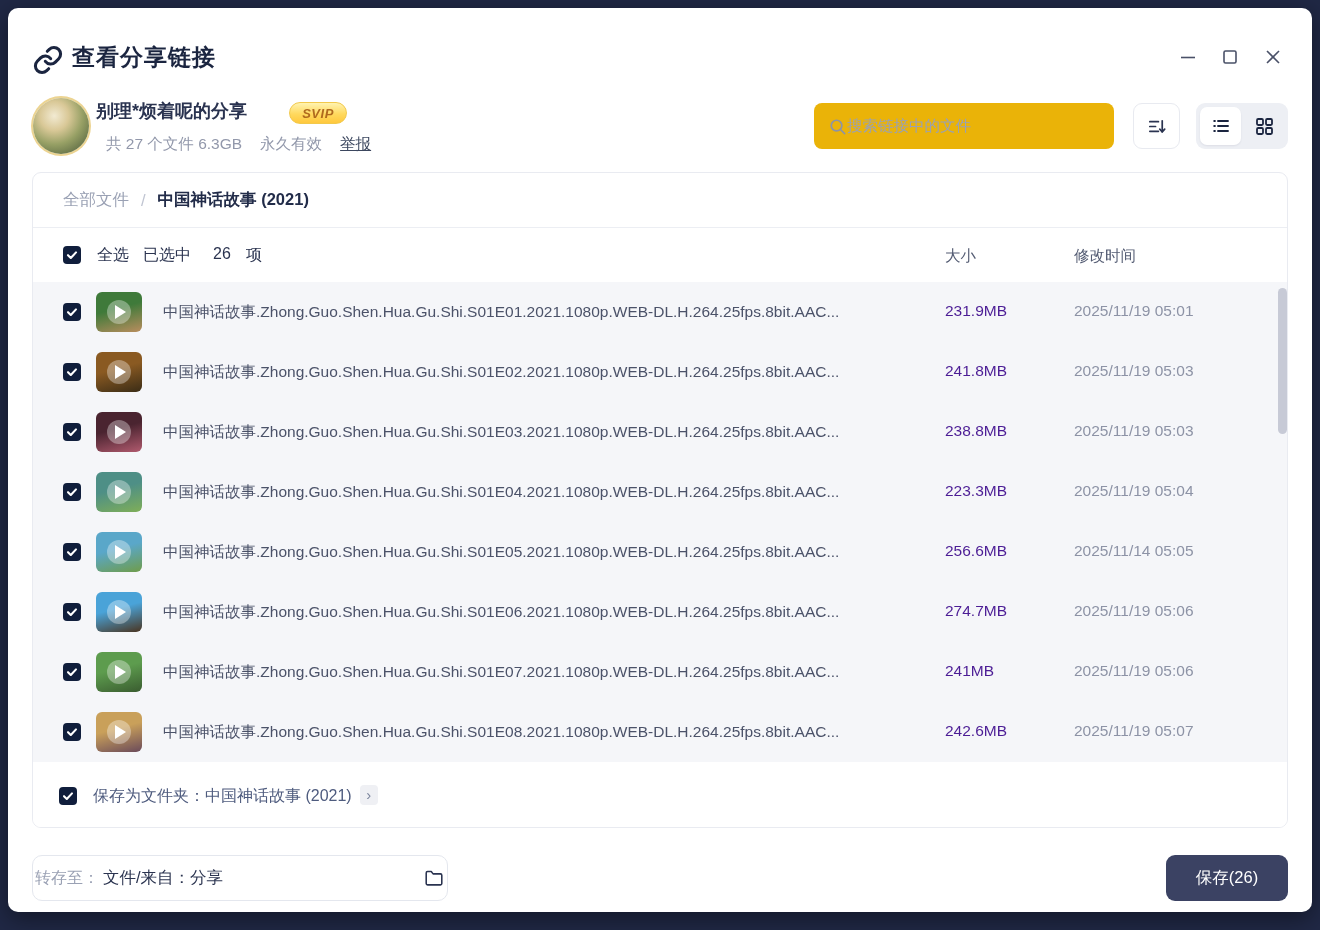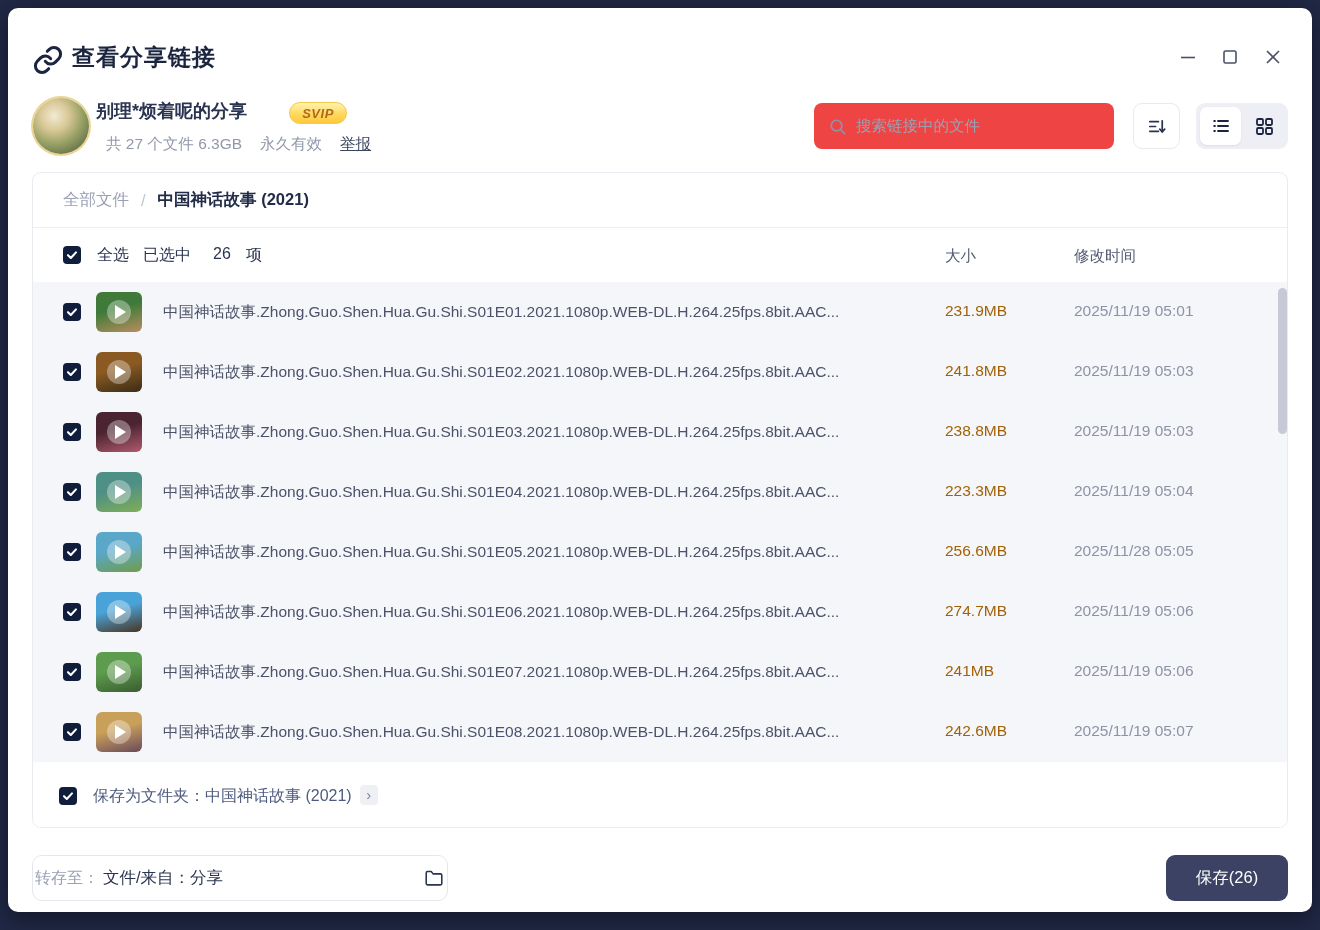--- a/index.html
+++ b/index.html
@@ -34,21 +34,21 @@
     border:1px solid #f2c94c;
     color:#b06a1e; font-size:13px; font-weight:bold; font-style:italic;
     display:flex; align-items:center; justify-content:center; letter-spacing:.5px;
   }
   .meta-line { left:88px; top:126px; font-size:15.5px; color:#9298ab; display:flex; gap:18px; align-items:center;margin-left:10px; }
   .report { color:#3c475f; text-decoration:underline; cursor:pointer; }
 
   
   .search-box {
     left:806px; top:95px; width:300px; height:46px; border-radius:8px;
-    background:#ef4444; display:flex; align-items:center; padding:0 14px; gap:9px;
+    background:#eab308; display:flex; align-items:center; padding:0 14px; 
   }
   .search-input {
     border:none; outline:none; background:transparent; flex:1;
     font-size:15.5px; color:#2a3350; font-family:inherit;
   }
   .search-input::placeholder { color:#9aa1b4; }
   .sort-btn {
     left:1125px; top:95px; width:47px; height:46px; border-radius:9px;
     background:#ffffff; border:1px solid #e8eaf0;
     display:flex; align-items:center; justify-content:center; cursor:pointer;
@@ -92,21 +92,21 @@
   }
   .play-tri {
     position:absolute; left:50%; top:50%; margin:-7px 0 0 -4px;
     width:0; height:0; border-left:11px solid #ffffff;
     border-top:7px solid transparent; border-bottom:7px solid transparent;
   }
   .fname {
     position:absolute; left:130px; top:20px; width:770px;
     font-size:15.5px; color:#4b5269; white-space:nowrap; overflow:hidden;
   }
-  .fsize { position:absolute; left:912px; top:20px; font-size:15.5px; color:#a16207; }
+  .fsize { position:absolute; left:912px; top:20px; font-size:15.5px; color:#4c1d95; }
   .fdate { position:absolute; left:1041px; top:20px; font-size:15.5px; color:#8d93a6; }
 
   .scrollbar-thumb {
     left:1245px; top:115px; width:9px; height:146px; border-radius:5px;
     background:#c7cad6; cursor:pointer;
   }
 
   .savefolder-row { left:0; top:589px; width:1254px; height:67px; background:#ffffff; display:flex; align-items:center; padding-left:26px; gap:16px; }
   .savefolder-text { font-size:16px; color:#4e5b7e; }
   .chev-pill {
@@ -313,21 +313,21 @@
               <polyline points="2,6.2 4.8,9 10,3.4"></polyline>
             </svg>
     </div>
     <div class="thumb" style="background: linear-gradient(165deg, rgb(90, 167, 201) 0%, rgb(90, 167, 201) 42%, rgb(111, 156, 74) 100%);">
       <div class="play-ring">
               <div class="play-tri"></div>
             </div>
     </div>
     <div class="fname">中国神话故事.Zhong.Guo.Shen.Hua.Gu.Shi.S01E05.2021.1080p.WEB-DL.H.264.25fps.8bit.AAC...</div>
     <div class="fsize">256.6MB</div>
-    <div class="fdate">2025/11/28 05:05</div>
+    <div class="fdate">2025/11/14 05:05</div>
   </div>
 
   <div class="file-row" style="top: 300px;">
     <div class="cbx">
       <svg width="12" height="12" viewBox="0 0 12 12" fill="none" stroke="#ffffff" stroke-width="2.1" stroke-linecap="round" stroke-linejoin="round">
               <polyline points="2,6.2 4.8,9 10,3.4"></polyline>
             </svg>
     </div>
     <div class="thumb" style="background: linear-gradient(165deg, rgb(74, 163, 216) 0%, rgb(74, 163, 216) 42%, rgb(74, 52, 32) 100%);">
       <div class="play-ring">

